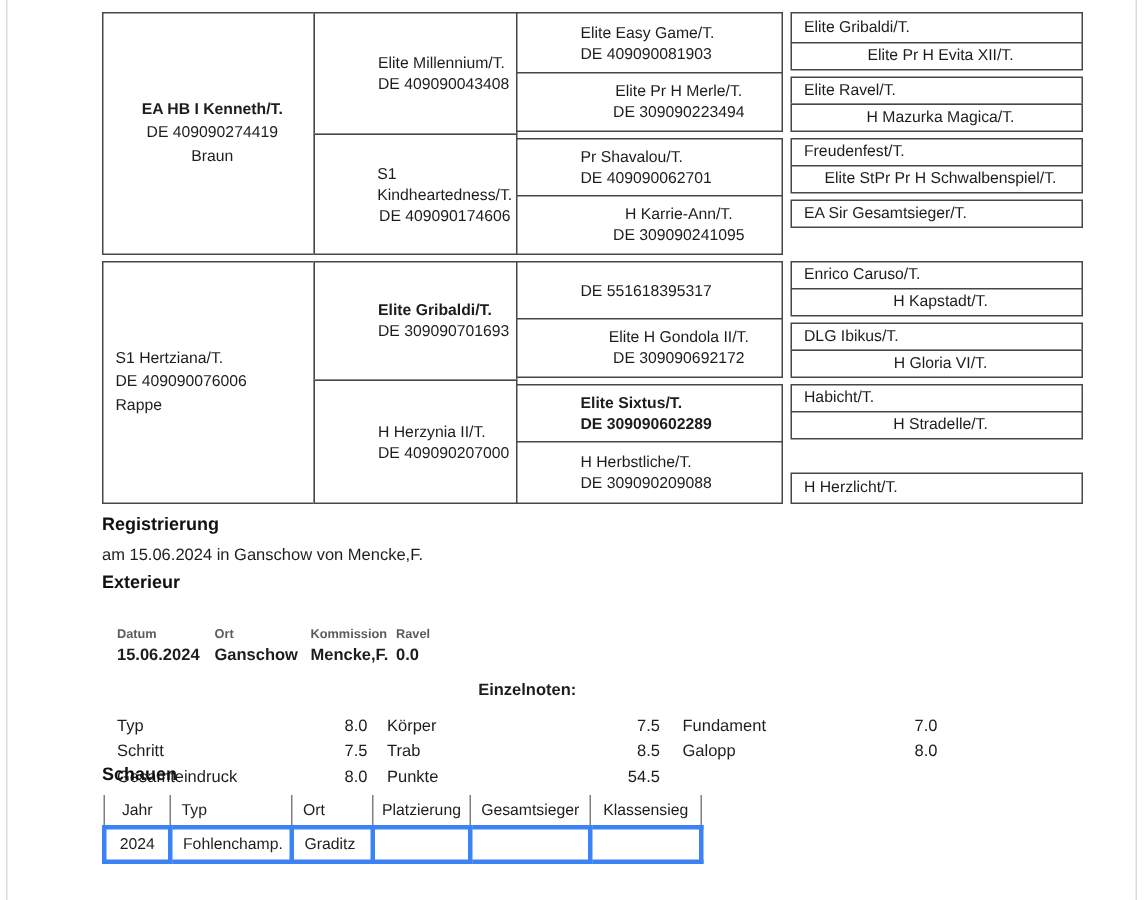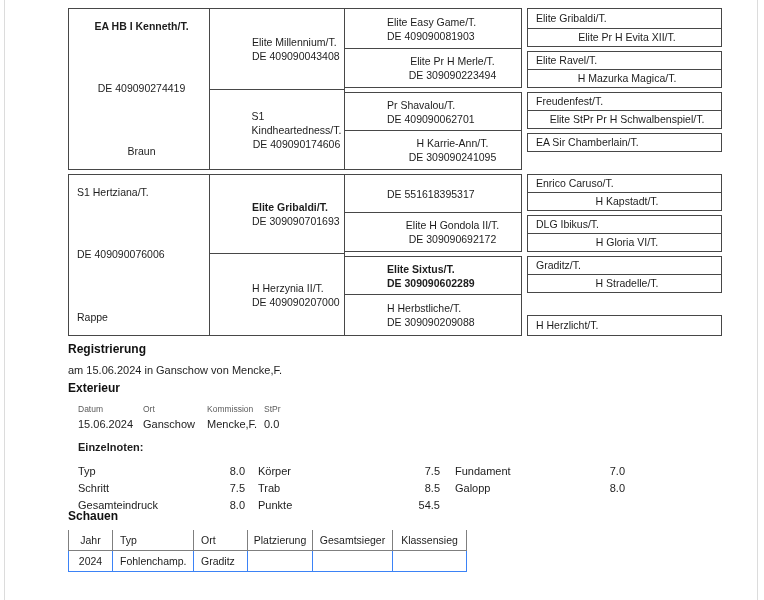--- a/index.html
+++ b/index.html
@@ -8,46 +8,46 @@
   .edge{position:absolute;top:0;bottom:0;width:1px;background:#dcdcdc;}
   .edge.l{left:4px}.edge.r{left:757px}
 
   
   .ped{position:absolute;left:68px;top:8px;display:grid;
        grid-template-columns:142px 135px 177px 200px;
        grid-template-rows:repeat(16,20.5px);}
   .box{border:1px solid #474747;background:#fff;display:flex;flex-direction:column;
        justify-content:center;padding-left:8px;padding-right:3px;font-size:10.5px;
        line-height:14px;overflow:hidden;box-sizing:border-box;}
-  .g1{line-height:15.5px;gap:47px;}
+  .g1{line-height:15.5px;}
   .c23{margin-left:-1px;padding-left:42px;}
   .c4{margin-left:5px;}
   .mt2{margin-top:2px;justify-content:center;}
   .mtm{margin-top:-1px;}
   .mb2{margin-bottom:2px;align-items:center;}
   .b{font-weight:bold;}
 
   
   .h12{font-size:12px;font-weight:bold;color:#111;}
   .sec{position:absolute;left:68px;}
   .reg{top:342px;}
   .reg .line{margin-top:8px;font-size:11px;}
   .ext{top:381px;}
-  .extgrid{margin:9px 0 0 10px;display:grid;grid-template-columns:65px 64px 57px 40px;row-gap:4px;}
+  .extgrid{margin:22px 0 0 10px;display:grid;grid-template-columns:65px 64px 57px 40px;row-gap:4px;font-weight:bold;}
   .hd{font-size:8.5px;color:#5c5c5c;}
   .val{font-size:11px;}
-  .einzlbl{margin:11px 0 12px 10px;font-size:11px;font-weight:bold;}
+  .einzlbl{margin:11px 0 12px 10px;font-size:11px;font-weight:bold;text-align:center;}
   .einz{margin:6px 0 0 10px;display:grid;font-size:11px;row-gap:5px;
         grid-template-columns:111px 56px 13px 126px 56px 15px 115px 55px;}
   .einz .v{text-align:right;}
   .schauen{top:509px;}
   .sch{border-collapse:collapse;font-size:10.5px;margin-top:7px;padding-left:40px;}
   .sch th{font-weight:normal;border-left:1px solid #7f7f7f;border-right:1px solid #7f7f7f;
           border-bottom:1px solid #7f7f7f;height:18px;}
-  .sch td{border:1px solid #3b82f6;height:18px;}
+  .sch td{border:3px solid #3b82f6;height:18px;}
   .sch .lft{text-align:left;padding-left:7px;}
   .sch .ctr{text-align:center;padding:0 3px;}
 </style>
 </head>
 <body>
 
 <div class="page">
   <div class="edge l"></div>
   <div class="edge r"></div>
 
@@ -125,57 +125,57 @@
     <div class="box c4 mtm mb2" style="grid-area:4/4/5/5">
         <div>H Mazurka Magica/T.</div>
       </div>
     <div class="box c4 mt2" style="grid-area:5/4/6/5">
         <div>Freudenfest/T.</div>
       </div>
     <div class="box c4 mtm mb2" style="grid-area:6/4/7/5">
         <div>Elite StPr Pr H Schwalbenspiel/T.</div>
       </div>
     <div class="box c4 mt2" style="grid-area:7/4/8/5">
-        <div>EA Sir Chamberlain/T.</div>
+        <div>EA Sir Gesamtsieger/T.</div>
       </div>
     <div class="box c4 mt2" style="grid-area:9/4/10/5">
         <div>Enrico Caruso/T.</div>
       </div>
     <div class="box c4 mtm mb2" style="grid-area:10/4/11/5">
         <div>H Kapstadt/T.</div>
       </div>
     <div class="box c4 mt2" style="grid-area:11/4/12/5">
         <div>DLG Ibikus/T.</div>
       </div>
     <div class="box c4 mtm mb2" style="grid-area:12/4/13/5">
         <div>H Gloria VI/T.</div>
       </div>
     <div class="box c4 mt2" style="grid-area:13/4/14/5">
-        <div>Graditz/T.</div>
+        <div>Habicht/T.</div>
       </div>
     <div class="box c4 mtm mb2" style="grid-area:14/4/15/5">
         <div>H Stradelle/T.</div>
       </div>
     <div class="box c4 mtm" style="grid-area:16/4/17/5">
         <div>H Herzlicht/T.</div>
       </div>
   </div>
 
   <div class="sec reg">
     <div class="h12">Registrierung</div>
     <div class="line">am 15.06.2024 in Ganschow von Mencke,F.</div>
   </div>
 
   <div class="sec ext">
     <div class="h12">Exterieur</div>
     <div class="extgrid">
       <span class="hd">Datum</span>
       <span class="hd">Ort</span>
       <span class="hd">Kommission</span>
-      <span class="hd">StPr</span>
+      <span class="hd">Ravel</span>
       <span class="val">15.06.2024</span>
       <span class="val">Ganschow</span>
       <span class="val">Mencke,F.</span>
       <span class="val">0.0</span>
     </div>
     <div class="einzlbl">Einzelnoten:</div>
     <div class="einz">
       <span>Typ</span>
       <span class="v">8.0</span>
       <span></span>

